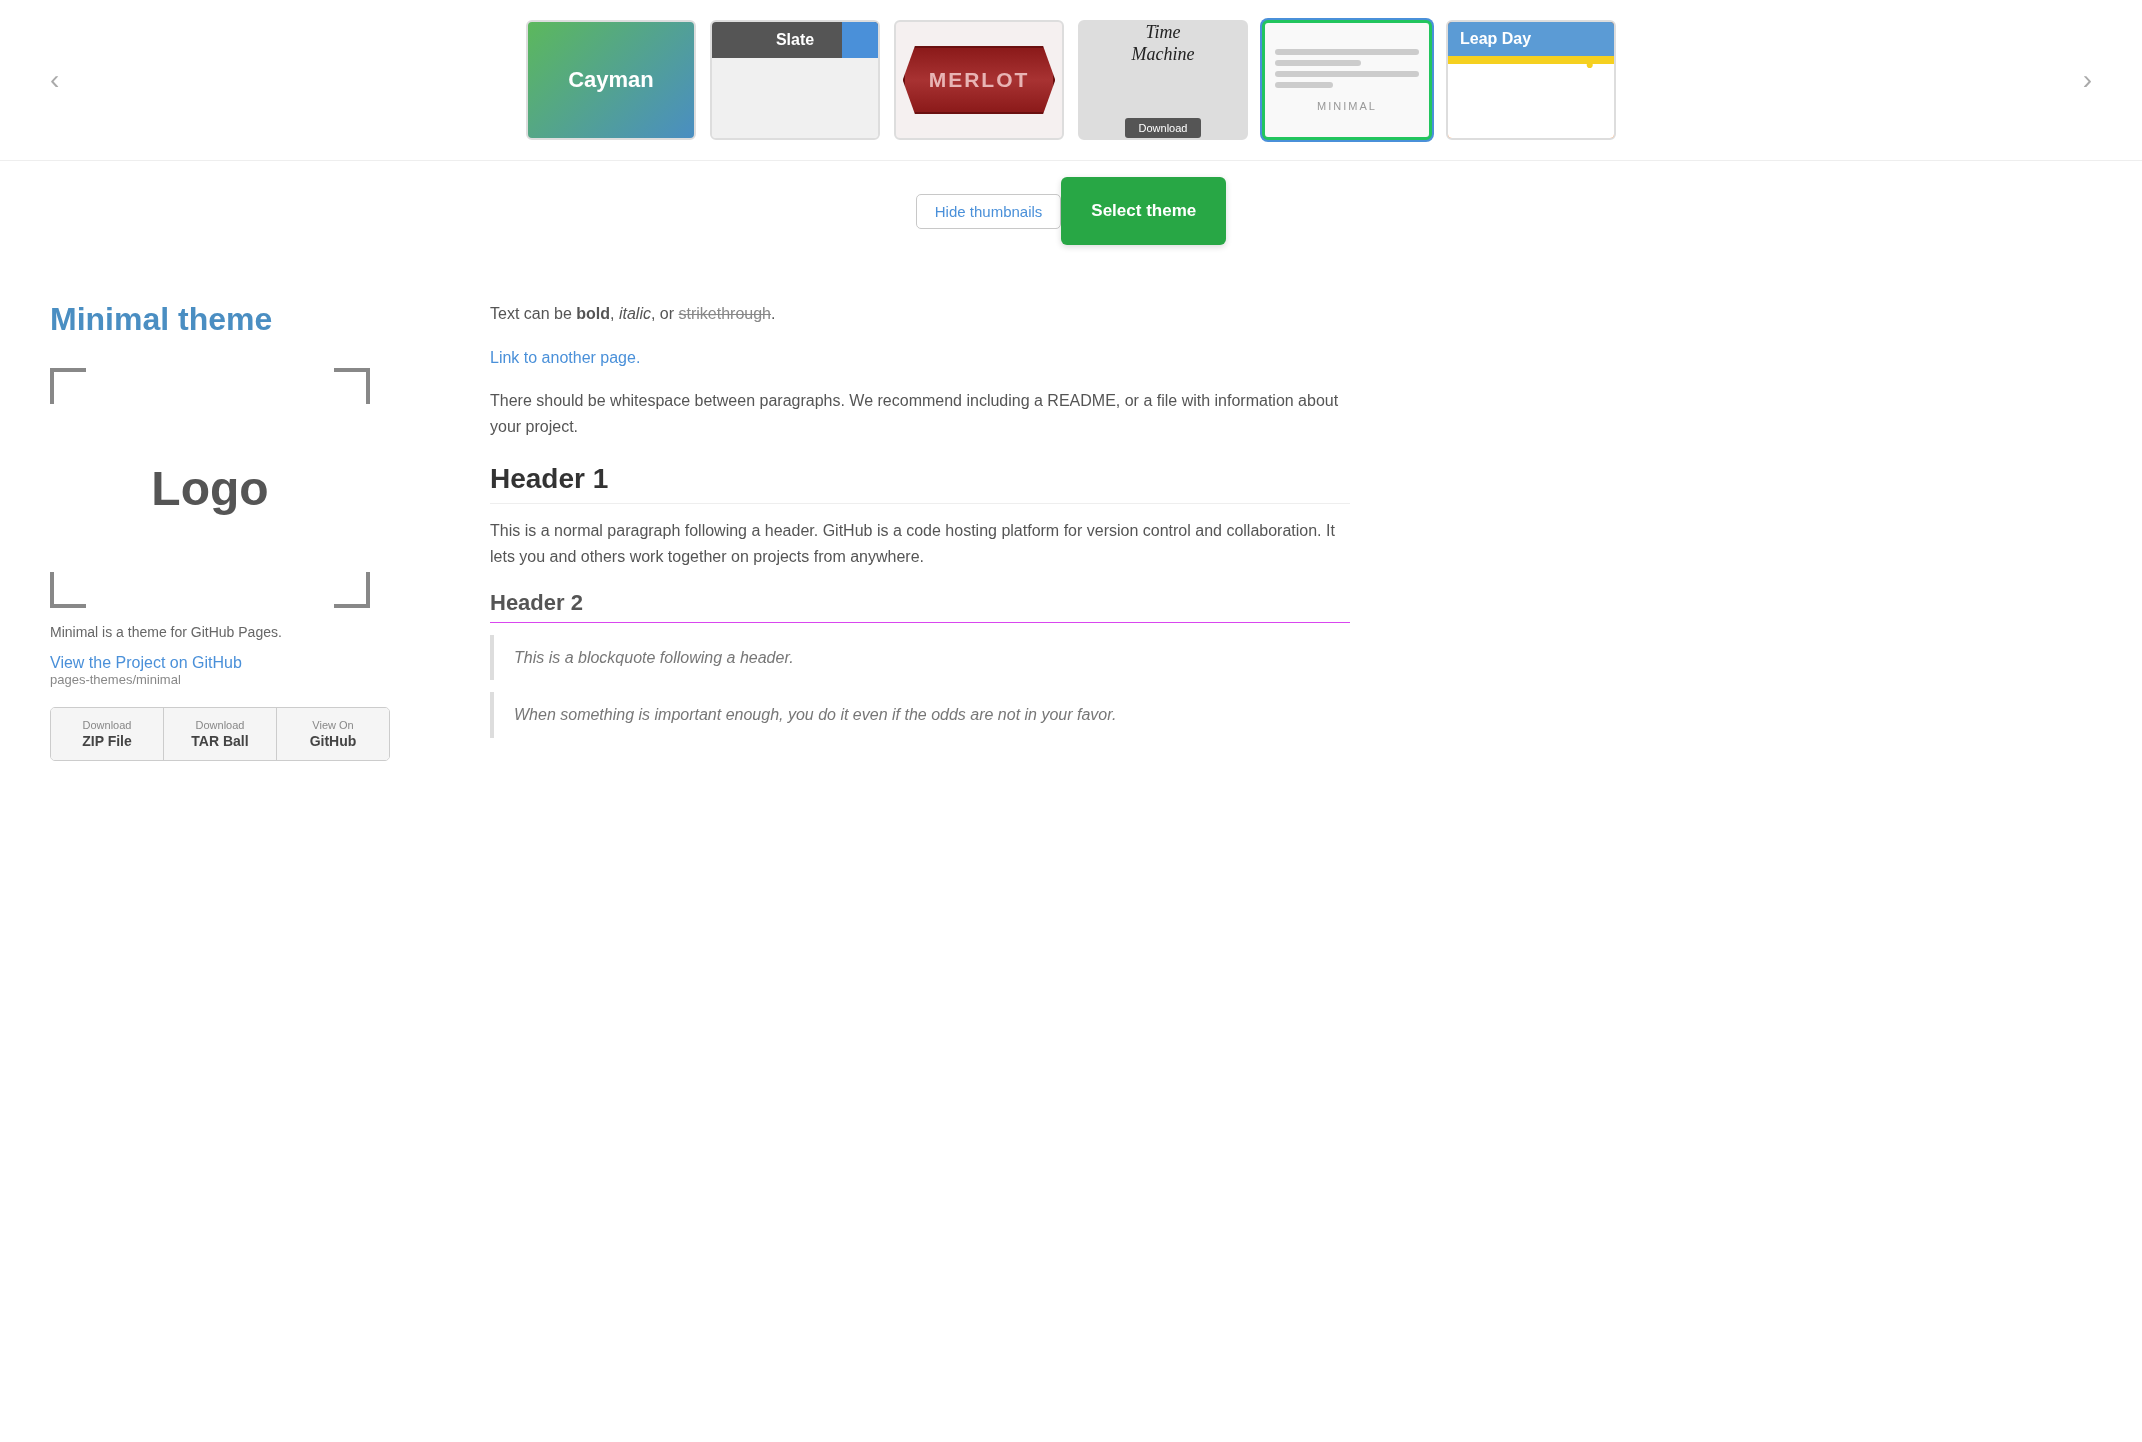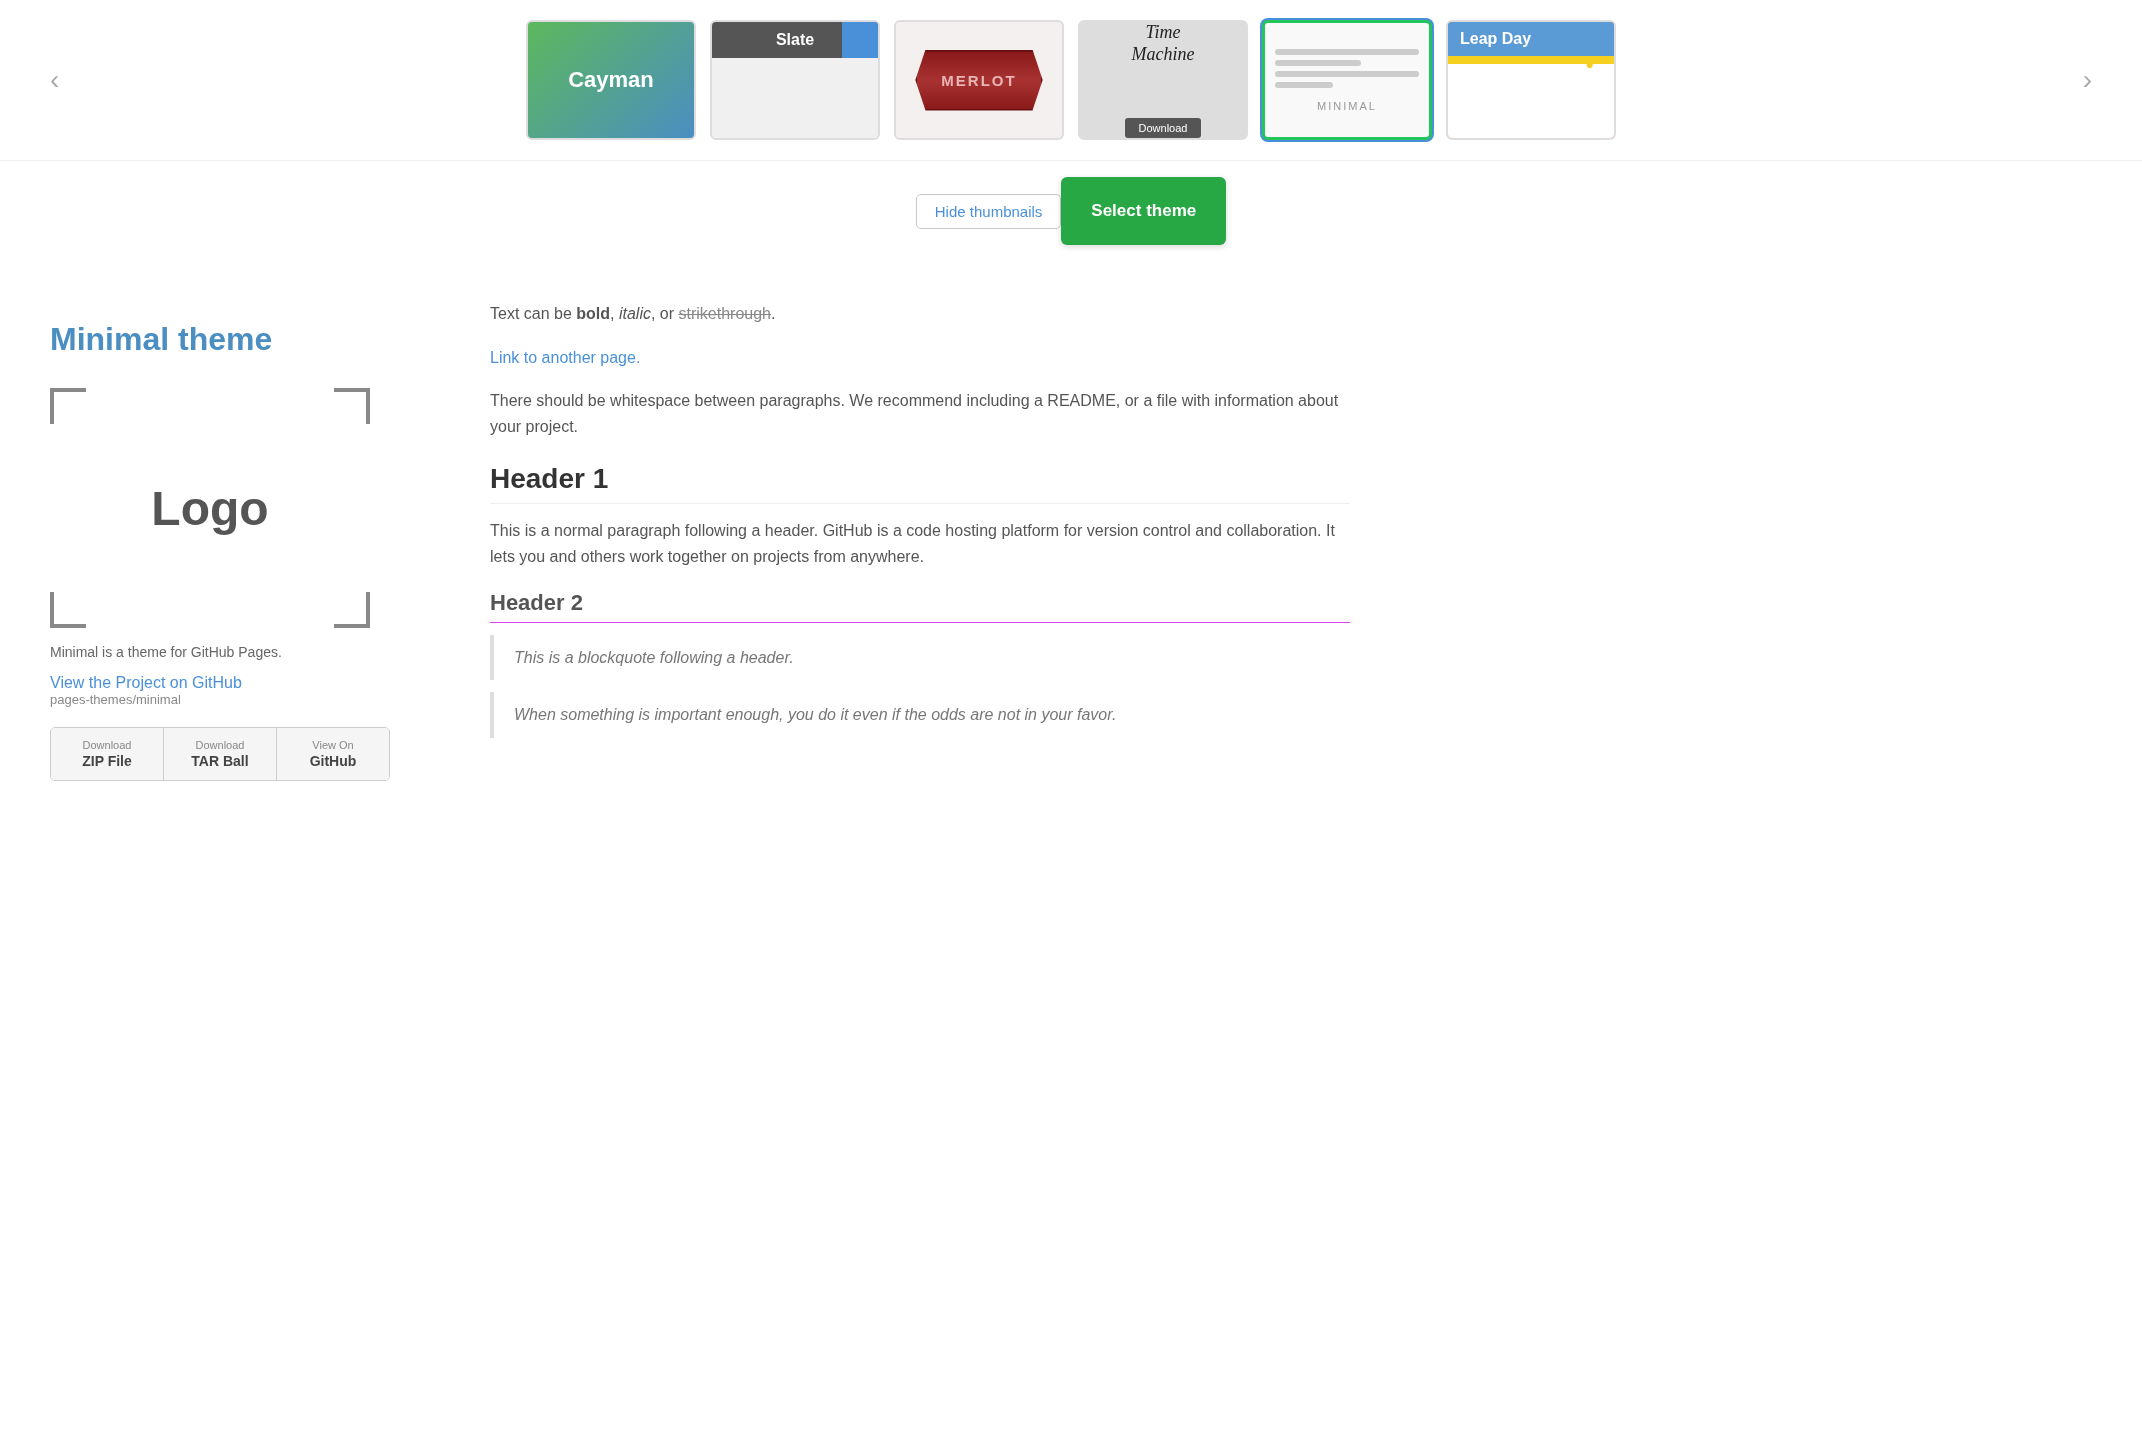--- a/index.html
+++ b/index.html
@@ -96,21 +96,21 @@
     
     .thumb-merlot {
       background: #f5f0f0;
       display: flex;
       align-items: center;
       justify-content: center;
     }
     .thumb-merlot-badge {
       background: linear-gradient(180deg, #8b1a1a 0%, #a83232 50%, #8b1a1a 100%);
       color: #e8b4b4;
-      font-size: 15px;
+      font-size: 21px;
       font-weight: bold;
       padding: 20px 24px;
       border-radius: 4px;
       text-align: center;
       letter-spacing: 2px;
       border: 2px solid #6b1010;
       clip-path: polygon(8% 0%, 92% 0%, 100% 50%, 92% 100%, 8% 100%, 0% 50%);
     }
 
     
@@ -236,21 +236,20 @@
       gap: 0;
       padding: 40px 50px;
       max-width: 1400px;
     }
 
     
     .sidebar {
       width: 420px;
       flex-shrink: 0;
       padding-right: 50px;
-      margin-top: 20px;
     }
     .theme-title {
       font-size: 32px;
       font-weight: bold;
       color: #4a8ec2;
       margin-bottom: 30px;
     }
 
     .logo-container {
       border: none;

